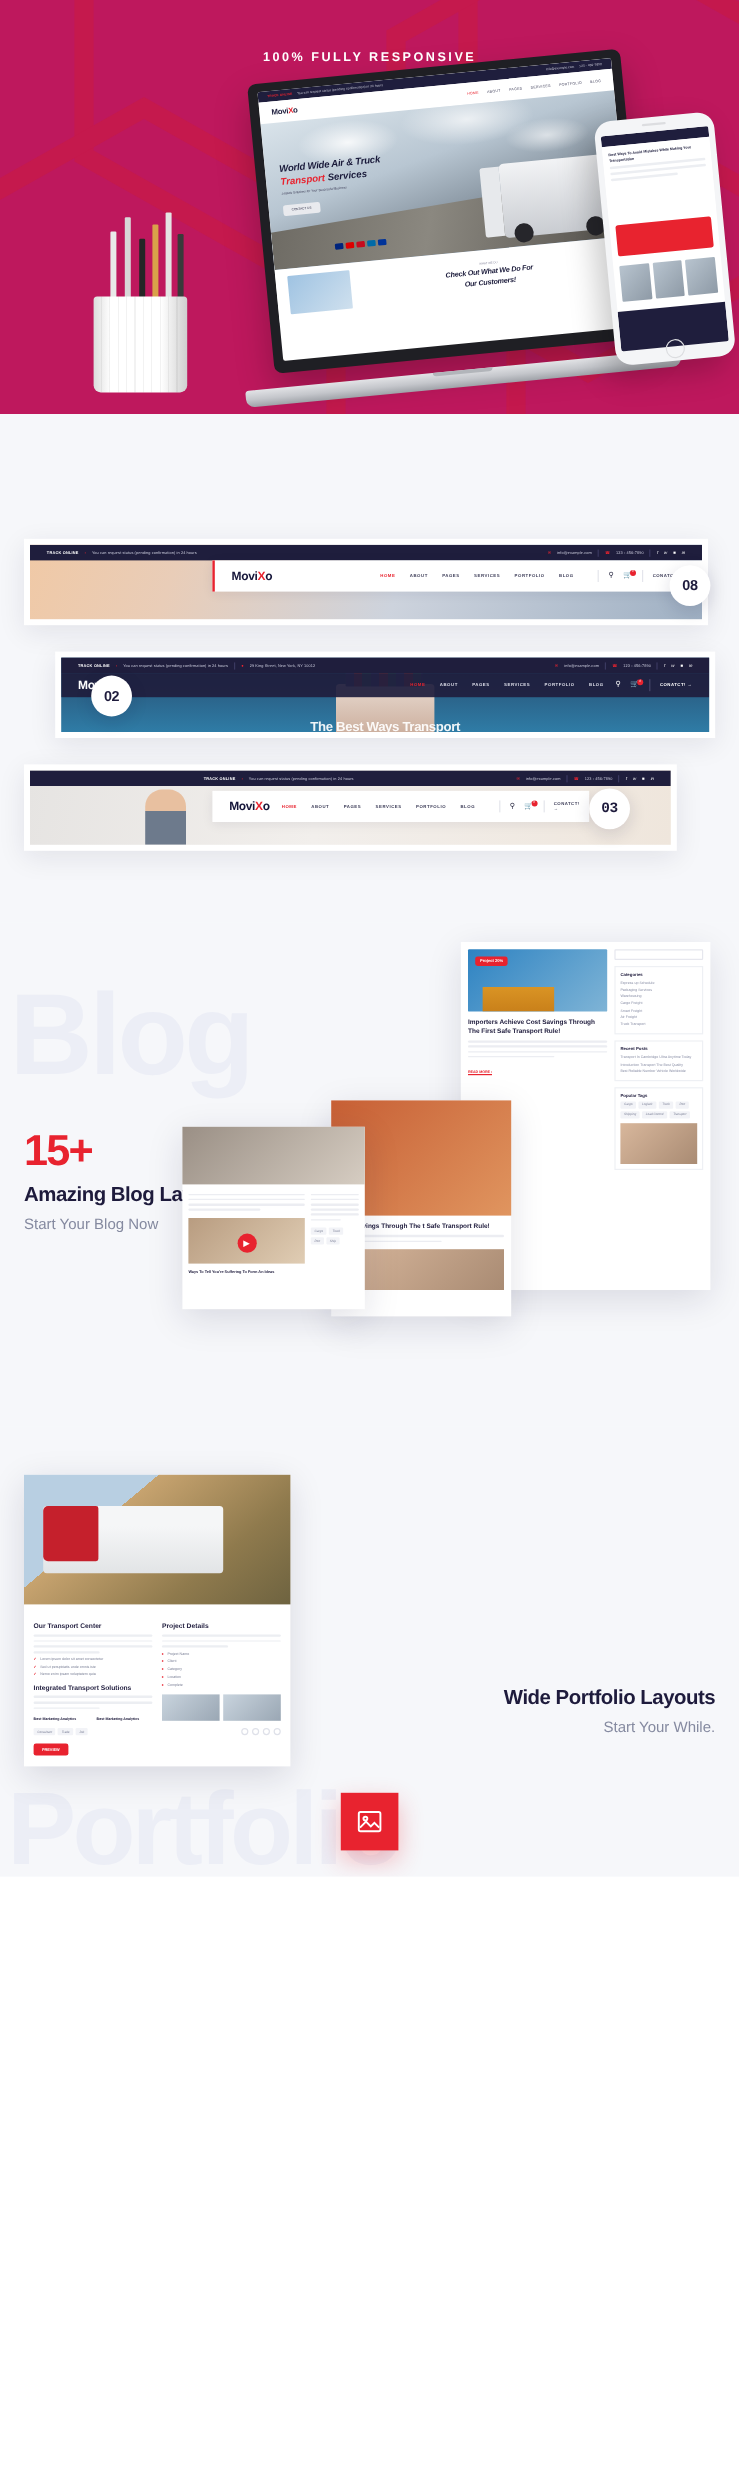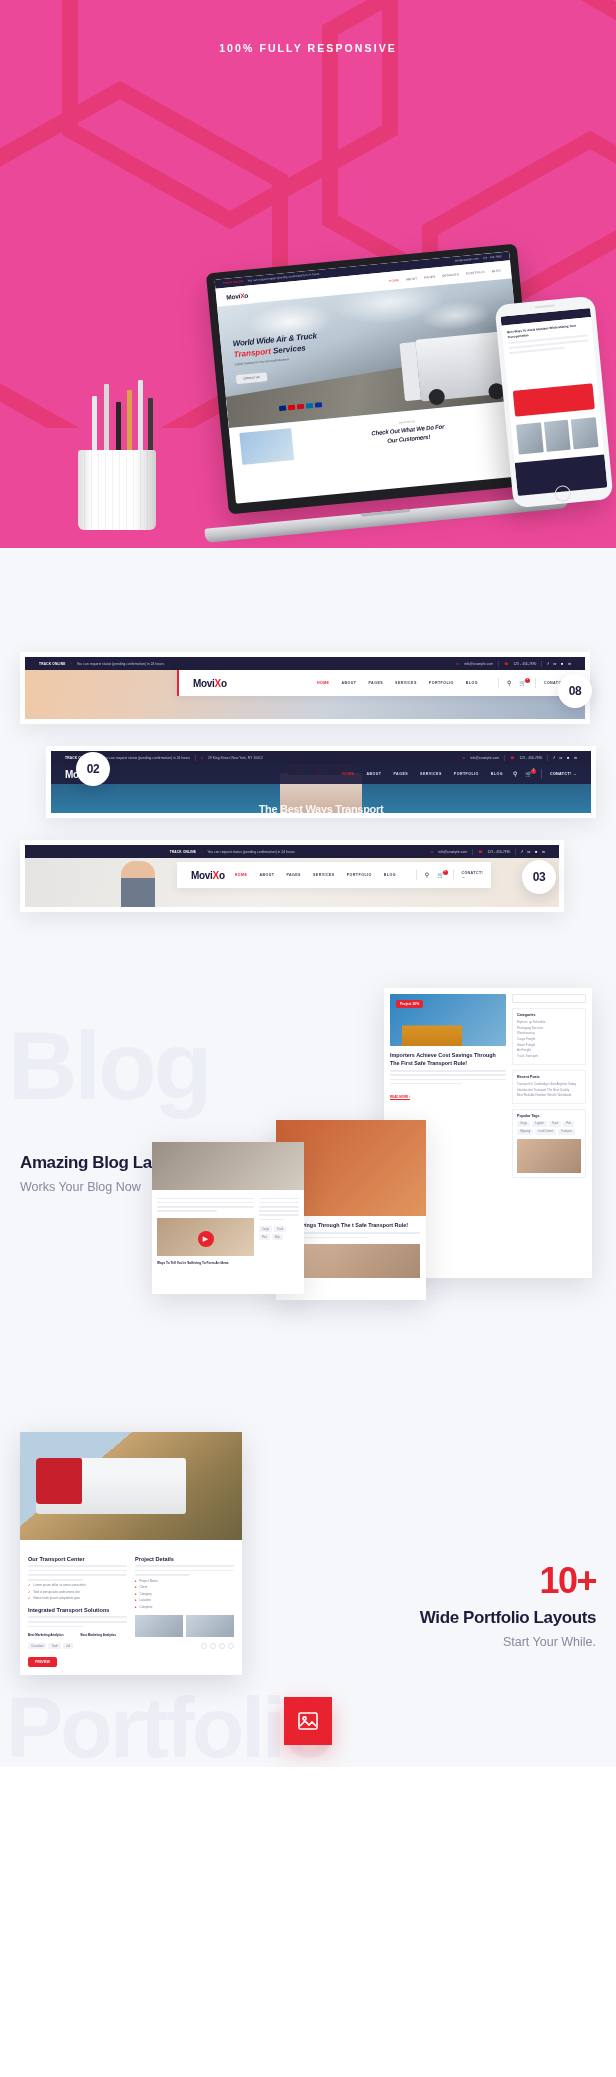--- a/index.html
+++ b/index.html
@@ -8,22 +8,22 @@
     background: #ffffff;
     font-family: "Liberation Sans", sans-serif;
     -webkit-font-smoothing: antialiased;
   }
   body { width: 616px; overflow-x: hidden; }
 
   
   .hero {
     position: relative;
     width: 616px;
-    height: 548px;
-    background: #ec4899;
+    height: 345px;
+    background: #be185d;
     overflow: hidden;
   }
   .hero-hexes { position:absolute; inset:0; opacity:.55; }
   .hero-inner { position: relative; z-index: 4; padding-top: 42px; text-align: center; }
   .hero-kicker {
     color: #ffffff;
     font-size: 10.5px;
     font-weight: bold;
     letter-spacing: 2.1px;
     text-transform: uppercase;
@@ -196,22 +196,22 @@
   .hdr2-title{ position:absolute; left:0; right:0; bottom:-2px; text-align:center;
     color:rgba(255,255,255,.92); font-size:11px; font-weight:bold; letter-spacing:-.3px; z-index:3;}
 
   .badge {
     position:absolute; width:34px; height:34px; border-radius:50%; background:#fff;
     box-shadow: 0 4px 14px rgba(20,24,60,.14);
     display:flex; align-items:center; justify-content:center;
     color:#1e1b3c; font-size:12px; font-weight:bold; letter-spacing:-.3px; z-index:8;
   }
   .badge.b1 { right:-2px;  top:22px; }
-  .badge.b2 { left:30px;   top:6px; }
-  .badge.b3 { right:8px;  top:20px; }
+  .badge.b2 { left:30px;   top:20px; }
+  .badge.b3 { right:39px;  top:20px;font-family:Liberation Mono, monospace; }
 
   
   .ship{position:absolute;left:50%;transform:translateX(-50%);bottom:-6px;width:82px;height:46px;background:linear-gradient(180deg,#e7d9cf,#c9aa98);border-radius:3px;}
   .ship i{position:absolute;top:-16px;left:8px;width:64px;height:18px;background:repeating-linear-gradient(90deg,#3b4f86 0 7px,#a8433f 7px 14px,#2f6f6a 14px 21px);border-radius:1px;}
   .person{position:absolute;left:96px;bottom:0;width:34px;height:46px;background:linear-gradient(180deg,#e8c0a0 0 38%,#6d7a8c 38%);border-radius:14px 14px 0 0;}
 
   
   .sec-blog{ position:relative; background:#f6f7fa; padding:54px 0 40px; overflow:hidden;}
   .ghost{ position:absolute; font-size:96px; font-weight:bold; color:#eceef6; letter-spacing:-3px; line-height:.8; z-index:0;}
   .ghost.g-blog{ left:8px; top:56px; }
@@ -598,22 +598,23 @@
           <i>Cargo</i>
             <i>Truck</i>
             <i>Port</i>
             <i>Ship</i>
         </div>
       </div>
     </div>
   </div>
 
   <div class="blog-copy">
+    <div class="big-num">15+</div>
     <div class="blog-h">Amazing Blog Layouts</div>
-    <div class="blog-s">Works Your Blog Now</div>
+    <div class="blog-s">Start Your Blog Now</div>
   </div>
 </section>
 
 <section class="sec-port">
   <div class="ghost g-port">Portfolio</div>
 
   <div class="port-card">
     <div class="pc-img">
       <div class="pc-truck"></div>
     </div>
@@ -686,21 +687,20 @@
               <i></i>
               <i></i>
             </div>
         </div>
       </div>
       <div class="pc-btn">PREVIEW</div>
     </div>
   </div>
 
   <div class="port-copy">
-    <div class="big-num">10+</div>
     <div class="port-h">Wide Portfolio Layouts</div>
     <div class="port-s">Start Your While.</div>
   </div>
 
   <div class="img-badge">
     <svg viewBox="0 0 24 24" fill="none" stroke="#ffffff" stroke-width="1.6">
       <rect x="3" y="4" width="18" height="16" rx="1.5"></rect>
       <circle cx="8.5" cy="9.5" r="1.6"></circle>
       <path d="M4 17l5-5 4 4 3-3 4 4"></path>
     </svg>

